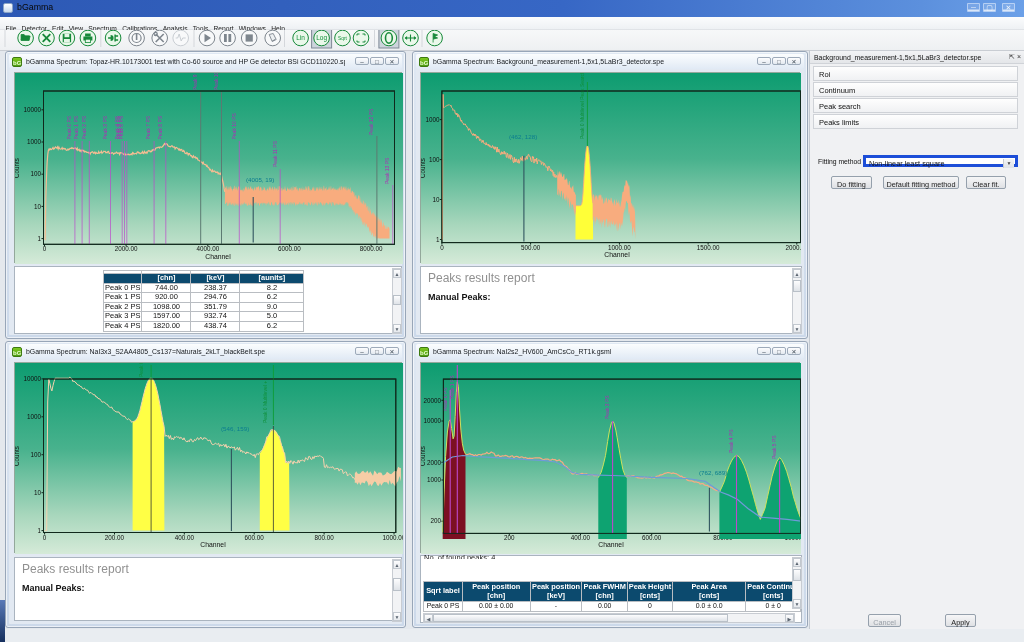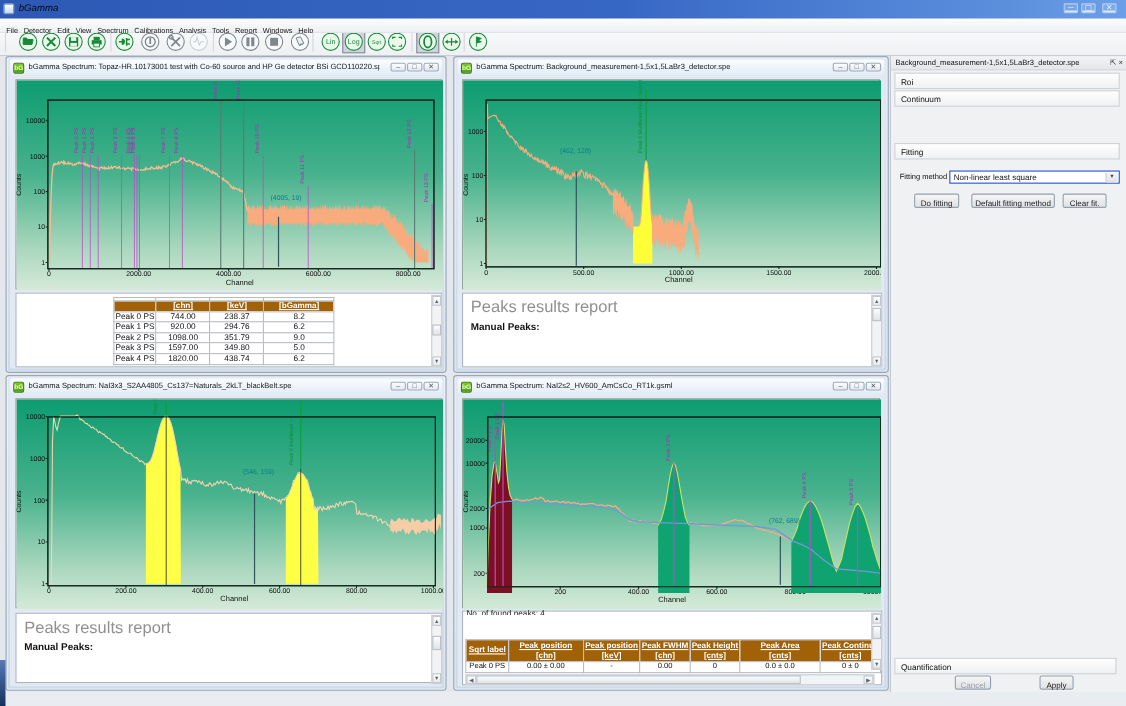--- a/index.html
+++ b/index.html
@@ -1,55 +1,55 @@
 <!DOCTYPE html>
 <html><head><meta charset="utf-8"><style>
 * { margin:0; padding:0; box-sizing:border-box; }
 body { font-family:"Liberation Sans",sans-serif; }
 #app { position:relative; width:1024px; height:642px; background:#e9edf1; overflow:hidden; }
 .tbar { position:absolute; left:0; top:0; width:1024px; height:17px;
   background:linear-gradient(180deg,#4a7fd0 0%,#2e5fc0 45%,#2a59b8 70%,#6b9ae0 100%);
   background:linear-gradient(90deg,#2d59b5 0%,#3767c5 55%,#5c90dd 90%,#6ba0e8 100%);
 }
 .tbar .ticon { position:absolute; left:3px; top:3px; width:10px; height:10px; background:linear-gradient(180deg,#fdfeff,#c8d9ee); border:1px solid #8aa5c8; border-radius:2px; }
-.tbar .ttxt { position:absolute; left:17px; top:2px; font-size:8.8px; color:#080808;font-style:italic; }
+.tbar .ttxt { position:absolute; left:17px; top:2px; font-size:8.8px; color:#080808; }
 .cbt { position:absolute; top:3px; width:13px; height:9px; color:#eef4fb; font-size:7px; line-height:8px; text-align:center; background:rgba(255,255,255,0.14); border:1px solid rgba(240,246,255,0.5); border-radius:1px; box-shadow: inset 0 -1.5px 0 rgba(235,242,250,0.85); }
 .menu { position:absolute; left:0; top:17px; width:1024px; height:13px; background:linear-gradient(180deg,#fbfcfd,#eef1f4); border-bottom:1px solid #e0e3e7; }
 .mi { display:inline-block; font-size:6.7px; color:#1a1a1a; padding:3.2px 2.6px 0 2.6px; }
 .toolbar { position:absolute; left:0; top:30px; width:1024px; height:21px; background:linear-gradient(180deg,#f7f8f9,#eef0f2); border-bottom:1px solid #c9cdd3; }
 .mdi { position:absolute; left:0; top:51px; width:810px; height:578px; background:#e4e8ed; border-right:1px solid #c3c9d1; }
 .win { position:absolute; background:linear-gradient(180deg,#dfe8f3,#ccd9ea); border:1px solid #98a6b8; border-radius:3px; box-shadow: inset 0 0 0 1px rgba(255,255,255,0.6); }
 .wtitle { position:absolute; left:3px; top:2px; right:3px; height:15px; background:linear-gradient(180deg,#fbfdfe,#e1eaf5); border-radius:2px; }
 .wicon { position:absolute; left:3px; top:2.5px; width:10px; height:10px; background:linear-gradient(180deg,#7ec820,#4d9e14); border:1px solid #3c7a10; border-radius:2px; color:#eaffd0; font-size:6px; line-height:10px; text-align:center; font-weight:bold; }
 .wtxt { position:absolute; left:17px; top:3px; right:57px; height:11px; line-height:9px; font-size:6.9px; color:#15191e; white-space:nowrap; overflow:hidden; }
 .wbs { position:absolute; right:3px; top:2.5px; }
 .wb { display:inline-block; width:14px; height:8px; margin-left:1px; background:linear-gradient(180deg,#fdfdfe,#e3e9f0); border:1px solid #9daaba; border-radius:2px; text-align:center; vertical-align:top; }
 .wb .g { font-size:6.3px; line-height:7px; color:#4a5560; display:block; }
 .wbody { position:absolute; left:3px; top:17px; right:3px; bottom:3px; background:#e2e9f2; border-radius:1px; }
 .plot { position:absolute; border:1px solid #93a89b; }
 .report { position:absolute; background:#fff; border:1px solid #aab4bf; }
-.rep1 { position:absolute; left:7px; top:4px; font-size:15px; color:#909090; }
+.rep1 { position:absolute; left:7px; top:4px; font-size:12px; color:#909090; }
 .rep2 { position:absolute; left:7px; top:25px; font-size:9px; font-weight:bold; color:#111; }
 .ptable { border-collapse:collapse; font-size:7.5px; color:#111; table-layout:fixed; }
 .ptable td, .ptable th { border:1px solid #b9bdc2; text-align:center; height:9.6px; padding:0 1px; line-height:8.5px; white-space:nowrap; overflow:hidden; }
-.ptable tr.h th { background:#a16207; color:#fff; font-weight:bold; font-size:7.4px;text-decoration:underline; }
+.ptable tr.h th { background:#0c4a6e; color:#fff; font-weight:bold; font-size:7.4px; }
 .ptable tr.sl td { height:3px; }
 .brt td, .brt th { font-size:6.9px; }
 .brt tr.h th { height:20px; }
 .sbv { position:absolute; width:10px; background:#f2f3f5; border:1px solid #c8ccd2; }
 .sbv .sba { position:absolute; left:0; width:8px; height:9px; font-size:5px; color:#5a6470; text-align:center; line-height:9px; background:linear-gradient(180deg,#fdfdfe,#e6e9ed); border:1px solid #c2c8cf; }
 .sbv .sbt { position:absolute; left:0; width:8px; background:linear-gradient(180deg,#fdfdfe,#dfe3e8); border:1px solid #b9c0c8; }
 .sbh { position:absolute; height:10px; background:#f2f3f5; border:1px solid #c8ccd2; }
 .sbh .sba { position:absolute; top:0; width:9px; height:8px; font-size:5px; color:#5a6470; text-align:center; line-height:8px; background:linear-gradient(180deg,#fdfdfe,#e6e9ed); border:1px solid #c2c8cf; }
 .sbh .sbt { position:absolute; top:0; height:8px; background:linear-gradient(180deg,#fdfdfe,#dfe3e8); border:1px solid #b9c0c8; }
 .rpanel { position:absolute; left:810px; top:51px; width:214px; height:578px; background:#f0f1f3; }
 .rhead { position:absolute; left:0; top:0; width:214px; height:13px; background:linear-gradient(180deg,#f2f3f5,#e4e6e9); border-bottom:1px solid #d0d3d8; font-size:6.9px; color:#111; padding:3px 0 0 4px; }
 .rpins { position:absolute; right:3px; top:2px; font-size:7px; color:#333; }
 .acc { position:absolute; left:3px; width:205px; height:15px; background:linear-gradient(180deg,#fefefe,#f0f1f3); border:1px solid #cfd2d7; font-size:7.5px; color:#111; padding:3px 0 0 5px; }
-.combo { position:absolute; height:12px; background:#fff; border:1px solid #1d4ed8; font-size:7.3px; color:#111; padding:1px 0 0 3px; }
+.combo { position:absolute; height:12px; background:#fff; border:3px solid #1d4ed8; font-size:7.3px; color:#111; padding:1px 0 0 3px; }
 .carr { position:absolute; right:1px; top:1px; width:11px; height:9px; background:linear-gradient(180deg,#f4f5f6,#dfe2e6); border-left:1px solid #c6cad0; font-size:5px; color:#444; text-align:center; line-height:9px; }
 .btn { position:absolute; height:13px; background:linear-gradient(180deg,#f6f6f7,#dfe1e4); border:1px solid #95a0ac; border-radius:2px; font-size:7.3px; color:#222; text-align:center; padding-top:2.5px; }
 .btn.dis { color:#9aa0a8; }
 .status { position:absolute; left:0; top:629px; width:1024px; height:13px; background:#eff0f2; border-top:1px solid #8b949e; }
 .status .stxt { position:absolute; right:8px; top:2px; font-size:7.5px; color:#111; }
 .ldesk { position:absolute; left:0; top:600px; width:5px; height:42px; background:linear-gradient(180deg,#5a7ab8,#16305e); }
 </style></head>
 <body>
 <div id="app">
   <div class="mdi"></div>
@@ -137,21 +137,21 @@
               <tr class="sl">
                 <td style="width:37px"></td>
                 <td style="width:49px"></td>
                 <td style="width:49px"></td>
                 <td style="width:64px"></td>
               </tr>
               <tr class="h">
                 <th></th>
                 <th>[chn]</th>
                 <th>[keV]</th>
-                <th>[bGamma]</th>
+                <th>[aunits]</th>
               </tr>
               <tr>
                 <td>Peak 0 PS</td>
                 <td>744.00</td>
                 <td>238.37</td>
                 <td>8.2</td>
               </tr>
               <tr>
                 <td>Peak 1 PS</td>
                 <td>920.00</td>
@@ -160,21 +160,21 @@
               </tr>
               <tr>
                 <td>Peak 2 PS</td>
                 <td>1098.00</td>
                 <td>351.79</td>
                 <td>9.0</td>
               </tr>
               <tr>
                 <td>Peak 3 PS</td>
                 <td>1597.00</td>
-                <td>349.80</td>
+                <td>932.74</td>
                 <td>5.0</td>
               </tr>
               <tr>
                 <td>Peak 4 PS</td>
                 <td>1820.00</td>
                 <td>438.74</td>
                 <td>6.2</td>
               </tr>
             </tbody>
           </table>
@@ -417,27 +417,27 @@
             <div class="sbt" style="top:11px;height:12px"></div>
           </div>
         </div>
       </div>
     </div>
 
 <div class="rpanel">
   <div class="rhead">Background_measurement-1,5x1,5LaBr3_detector.spe<span class="rpins">⇱ ×</span></div>
   <div class="acc" style="top:15px">Roi</div>
       <div class="acc" style="top:31px">Continuum</div>
-      <div class="acc" style="top:79px">Fitting</div>
+      <div class="acc" style="top:47px">Peak search</div>
+      <div class="acc" style="top:63px">Peaks limits</div>
   <div style="position:absolute;left:8px;top:107px;font-size:6.8px;color:#111">Fitting method</div>
   <div class="combo" style="left:53px;top:104px;width:155px">Non-linear least square<span class="carr">▼</span></div>
   <div class="btn" style="left:21px;top:125px;width:41px">Do fitting</div>
   <div class="btn" style="left:73px;top:125px;width:76px">Default fitting method</div>
   <div class="btn" style="left:156px;top:125px;width:40px">Clear fit.</div>
-  <div class="acc" style="top:547px;width:202px">Quantification</div>
   <div class="btn dis" style="left:58px;top:563px;width:33px">Cancel</div>
   <div class="btn" style="left:135px;top:563px;width:31px">Apply</div>
 </div>
   <div class="ldesk"></div>
   <div class="tbar">
       <span class="ticon"></span>
       <span class="ttxt">bGamma</span>
     <span class="cbt" style="right:44px">─</span>
       <span class="cbt" style="right:28px">▢</span>
       <span class="cbt" style="right:9px">✕</span>

